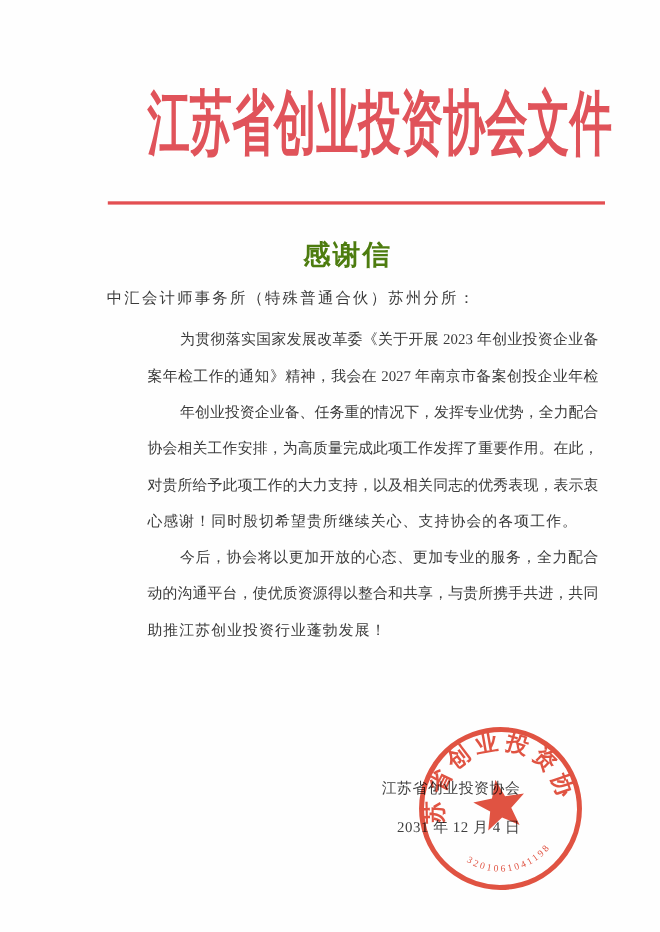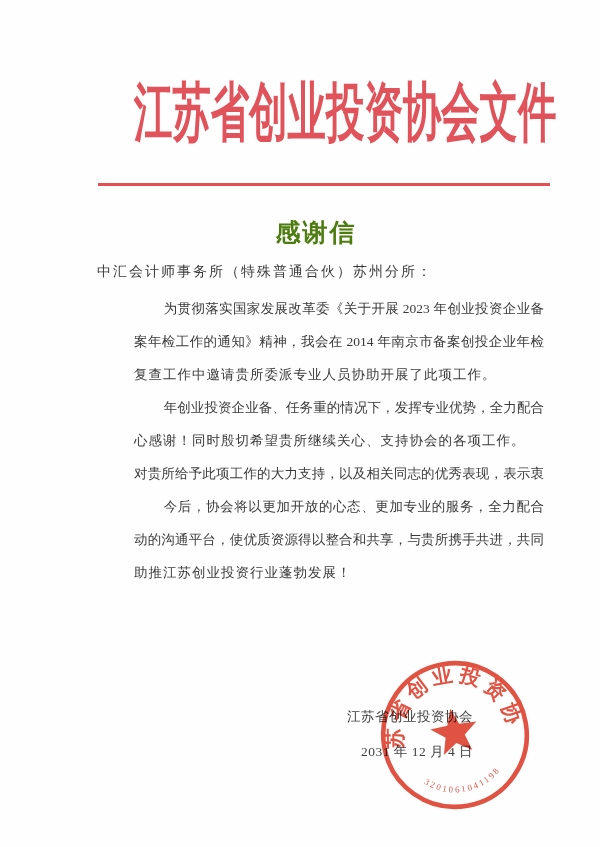--- a/index.html
+++ b/index.html
@@ -113,25 +113,25 @@
   <div class="header-title">江苏省创业投资协会文件</div>
 
   <div class="red-rule"></div>
 
   <h1 class="letter-title">感谢信</h1>
 
   <div class="salutation">中汇会计师事务所（特殊普通合伙）苏州分所：</div>
 
   <div class="body-lines">
       <div class="line first">为贯彻落实国家发展改革委《关于开展 2023 年创业投资企业备</div>
-      <div class="line">案年检工作的通知》精神，我会在 2014 年南京市备案创投企业年检</div>
-      <div class="line end">复查工作中邀请贵所委派专业人员协助开展了此项工作。</div>
+      <div class="line">案年检工作的通知》精神，我会在 2027 年南京市备案创投企业年检</div>
       <div class="line first">年创业投资企业备、任务重的情况下，发挥专业优势，全力配合</div>
+      <div class="line">协会相关工作安排，为高质量完成此项工作发挥了重要作用。在此，</div>
+      <div class="line">对贵所给予此项工作的大力支持，以及相关同志的优秀表现，表示衷</div>
       <div class="line end">心感谢！同时殷切希望贵所继续关心、支持协会的各项工作。</div>
-      <div class="line">对贵所给予此项工作的大力支持，以及相关同志的优秀表现，表示衷</div>
       <div class="line first">今后，协会将以更加开放的心态、更加专业的服务，全力配合</div>
       <div class="line">动的沟通平台，使优质资源得以整合和共享，与贵所携手共进，共同</div>
       <div class="line end">助推江苏创业投资行业蓬勃发展！</div>
     </div>
 
   <div class="signature">江苏省创业投资协会</div>
 
   <div class="sig-date">2031 年 12 月 4 日</div>
 
   <svg class="seal" viewBox="0 0 160 160">

